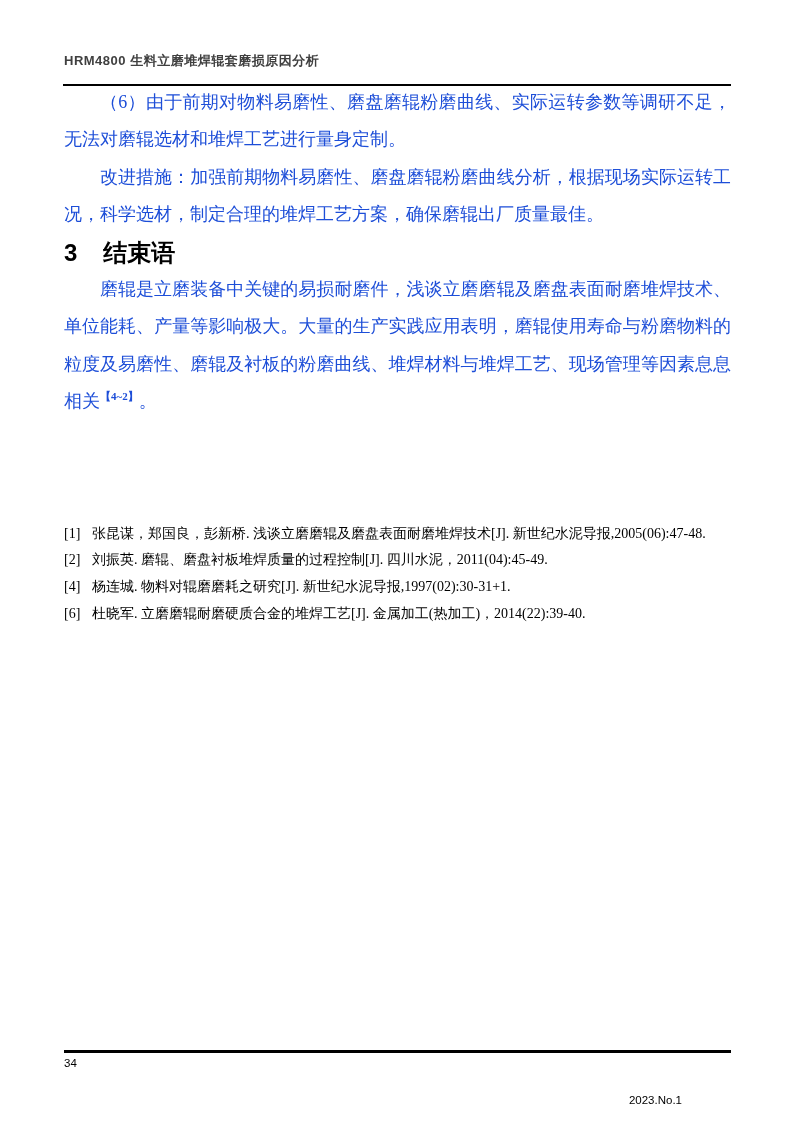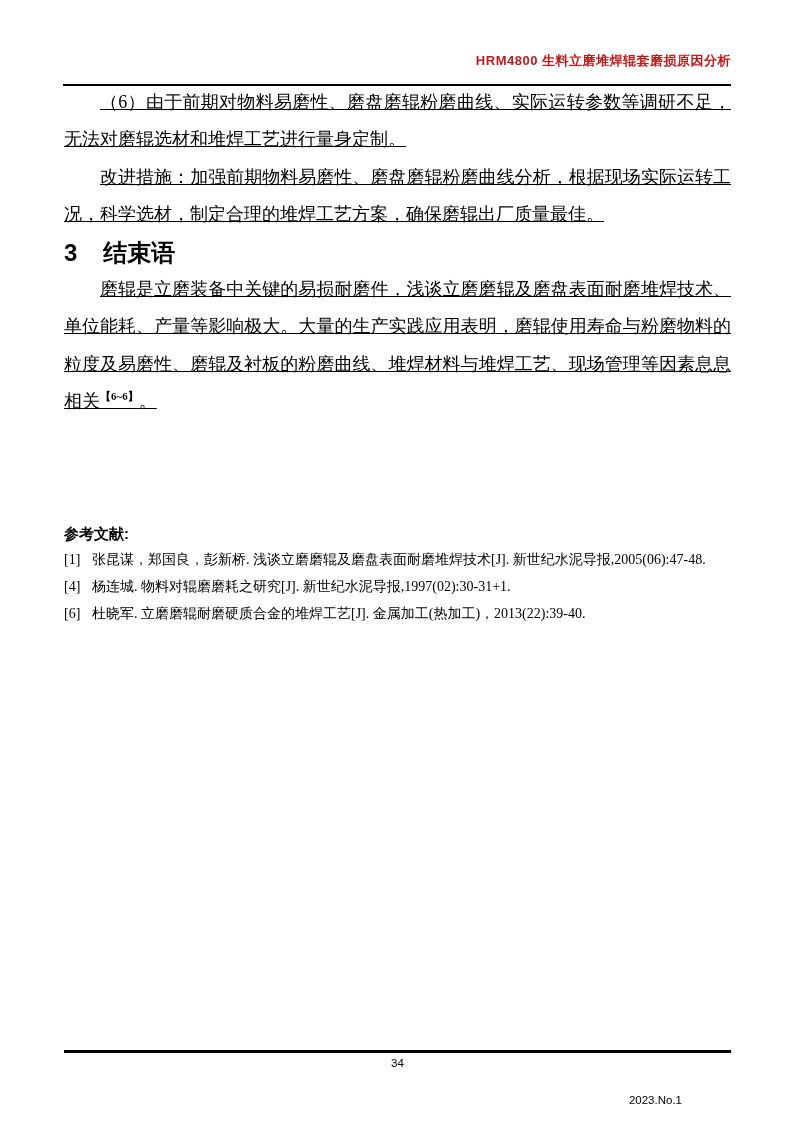--- a/index.html
+++ b/index.html
@@ -14,26 +14,26 @@
     overflow: hidden;
     font-family: "Liberation Serif", serif;
   }
 
   
   .running-head {
     position: absolute;
     top: 52px;
     left: 64px;
     width: 667px;
-    text-align: right;
+    text-align: left;
     font-family: "Liberation Sans", sans-serif;
     font-size: 13px;
     font-weight: 600;
     letter-spacing: 0.5px;
-    color: #b91c1c;
+    color: #404040;
   }
   .header-rule {
     position: absolute;
     top: 84px;
     left: 63px;
     width: 668px;
     height: 0;
     border-top: 2px solid #000;
   }
 
@@ -42,22 +42,21 @@
     position: absolute;
     top: 84px;
     left: 64px;
     width: 667px;
   }
   .body-para {
     font-size: 18px;
     line-height: 37.4px;
     text-align: justify;
     text-indent: 2em;
-    color: #000000;
-    text-decoration: underline;
+    color: #1d4ed8;
   }
   .section-heading {
     font-family: "Liberation Sans", sans-serif;
     font-size: 24px;
     font-weight: bold;
     line-height: 37.4px;
     color: #000;
   }
   .section-heading .sec-title { margin-left: 26px; }
   .citation-sup {
@@ -96,21 +95,21 @@
     left: 64px;
     width: 667px;
     height: 0;
     border-top: 3px solid #000;
   }
   .footer-page-number {
     position: absolute;
     top: 1057px;
     left: 64px;
     width: 667px;
-    text-align: center;
+    text-align: left;
     font-family: "Liberation Sans", sans-serif;
     font-size: 11.5px;
     color: #000;
   }
   .footer-issue {
     position: absolute;
     top: 1094px;
     right: 111px;
     font-family: "Liberation Sans", sans-serif;
     font-size: 11.5px;
@@ -128,33 +127,35 @@
   <div class="content">
 
     <p class="body-para">（6）由于前期对物料易磨性、磨盘磨辊粉磨曲线、实际运转参数等调研不足，无法对磨辊选材和堆焊工艺进行量身定制。</p>
 
     <p class="body-para">改进措施：加强前期物料易磨性、磨盘磨辊粉磨曲线分析，根据现场实际运转工况，科学选材，制定合理的堆焊工艺方案，确保磨辊出厂质量最佳。</p>
 
     <div class="section-heading">
       <span class="sec-num">3</span><span class="sec-title">结束语</span>
     </div>
 
-    <p class="body-para"><span>磨辊是立磨装备中关键的易损耐磨件，浅谈立磨磨辊及磨盘表面耐磨堆焊技术、单位能耗、产量等影响极大。大量的生产实践应用表明，磨辊使用寿命与粉磨物料的粒度及易磨性、磨辊及衬板的粉磨曲线、堆焊材料与堆焊工艺、现场管理等因素息息相关</span><sup class="citation-sup">【6~6】</sup><span>。</span></p>
+    <p class="body-para"><span>磨辊是立磨装备中关键的易损耐磨件，浅谈立磨磨辊及磨盘表面耐磨堆焊技术、单位能耗、产量等影响极大。大量的生产实践应用表明，磨辊使用寿命与粉磨物料的粒度及易磨性、磨辊及衬板的粉磨曲线、堆焊材料与堆焊工艺、现场管理等因素息息相关</span><sup class="citation-sup">【4~2】</sup><span>。</span></p>
 
     <div class="references">
-      <div class="ref-heading">参考文献:</div>
 
       <div class="ref-item">
         <span class="ref-marker">[1]</span><span>张昆谋，郑国良，彭新桥. 浅谈立磨磨辊及磨盘表面耐磨堆焊技术[J]. 新世纪水泥导报,2005(06):47-48.</span>
       </div>
       <div class="ref-item">
+        <span class="ref-marker">[2]</span><span>刘振英. 磨辊、磨盘衬板堆焊质量的过程控制[J]. 四川水泥，2011(04):45-49.</span>
+      </div>
+      <div class="ref-item">
         <span class="ref-marker">[4]</span><span>杨连城. 物料对辊磨磨耗之研究[J]. 新世纪水泥导报,1997(02):30-31+1.</span>
       </div>
       <div class="ref-item">
-        <span class="ref-marker">[6]</span><span>杜晓军. 立磨磨辊耐磨硬质合金的堆焊工艺[J]. 金属加工(热加工)，2013(22):39-40.</span>
+        <span class="ref-marker">[6]</span><span>杜晓军. 立磨磨辊耐磨硬质合金的堆焊工艺[J]. 金属加工(热加工)，2014(22):39-40.</span>
       </div>
     </div>
   </div>
 
   <div class="footer-rule"></div>
   <div class="footer-page-number">34</div>
   <div class="footer-issue">2023.No.1</div>
 
 </div>
 

